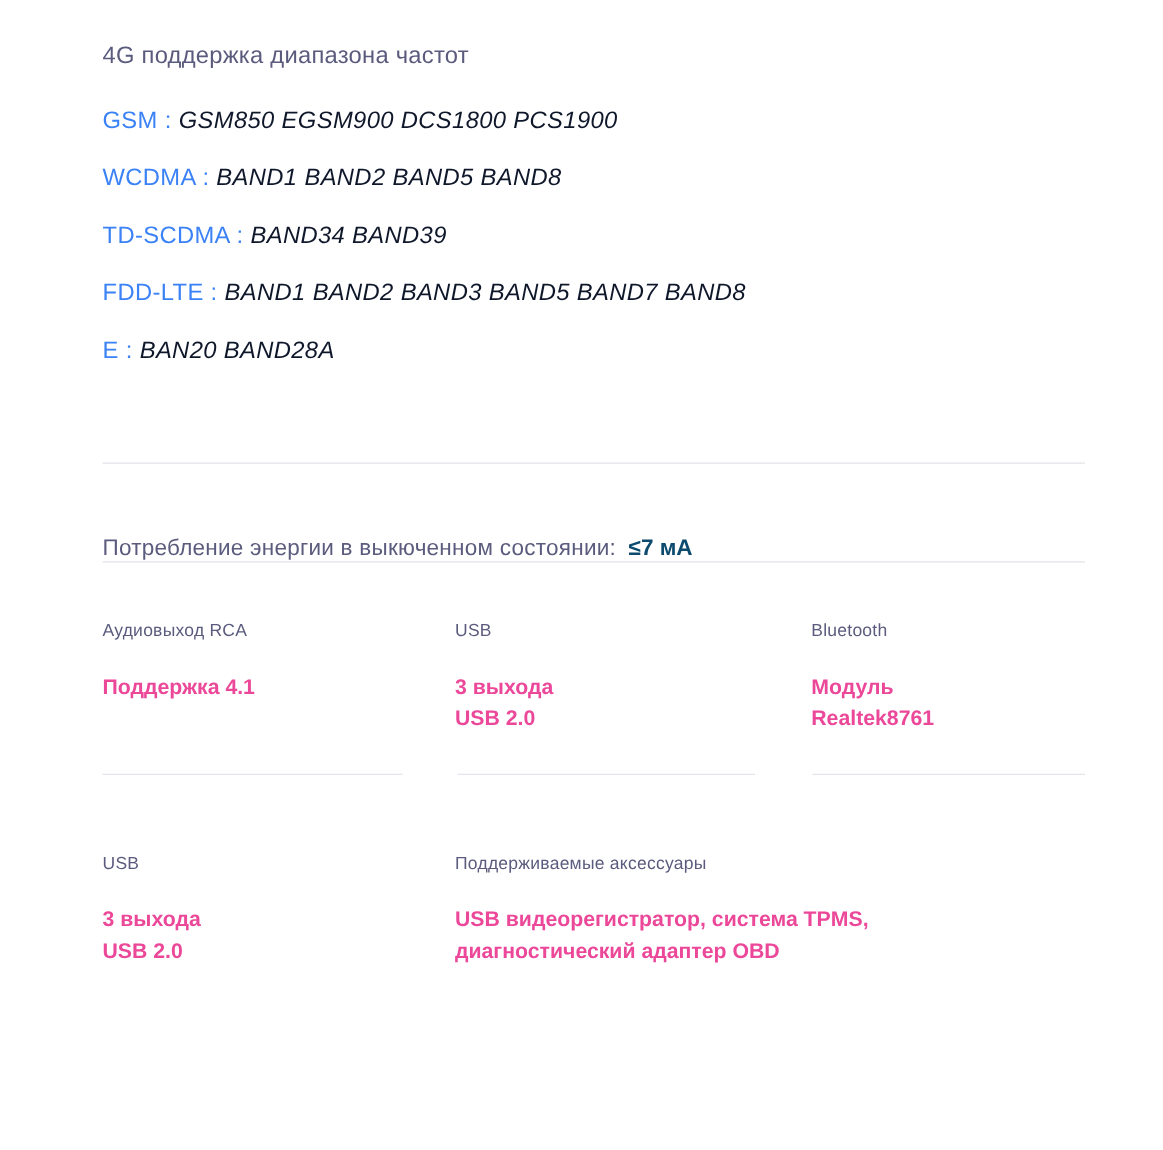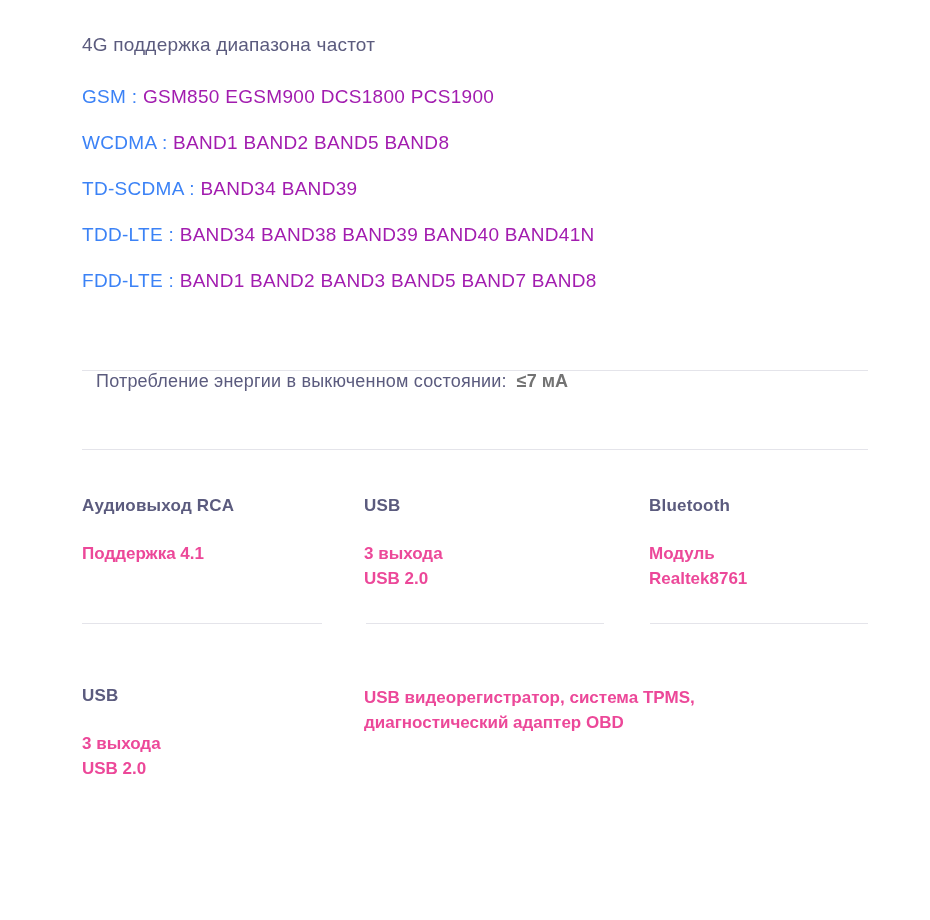--- a/index.html
+++ b/index.html
@@ -34,70 +34,69 @@
     font-size: 19px;
     color: #3a3a5c;
     letter-spacing: 0.3px;
     margin: 0 0 24px 0;
     white-space: nowrap;
   }
   .band-label {
     color: #3b82f6;
   }
   .band-values {
-    color: #a21caf;
+    color: #0f172a;
+    font-style: italic;
   }
 
   
   .rule {
     height: 1px;
     background: #e4e4ea;
     border: 0;
     margin: 0;
   }
   .rule-full {
     width: 786px;
   }
 
   
   .power-row {
     display: flex;
-    align-items: flex-start;
+    align-items: flex-end;
     height: 78px;
-    margin-left: 14px;
   }
   .power-label {
     font-size: 18px;
     color: #5b5b7e;
     letter-spacing: 0.2px;
   }
   .power-value {
     font-size: 18px;
-    color: #737373;
+    color: #0c4a6e;
     font-weight: 700;
     margin-left: 10px;
   }
 
   
   .spec-grid {
     display: flex;
     padding-top: 46px;
   }
   .spec-col {
     box-sizing: border-box;
   }
   .col-1 { width: 282px; }
   .col-2 { width: 285px; }
   .col-3 { width: 219px; }
   .spec-head {
-    font-size: 17px;
+    font-size: 14px;
     color: #5b5b7e;
     letter-spacing: 0.2px;
     margin-bottom: 26px;
-    font-weight: bold;
   }
   .spec-body {
     font-size: 17px;
     font-weight: 700;
     color: #ec4899;
     line-height: 1.45;
   }
 
   .mid-rules {
     display: flex;
@@ -132,26 +131,26 @@
     </div>
     <div class="band-line">
       <span class="band-label">WCDMA :</span>
       <span class="band-values">BAND1  BAND2  BAND5  BAND8</span>
     </div>
     <div class="band-line">
       <span class="band-label">TD-SCDMA :</span>
       <span class="band-values">BAND34  BAND39</span>
     </div>
     <div class="band-line">
-      <span class="band-label">TDD-LTE :</span>
-      <span class="band-values">BAND34  BAND38  BAND39  BAND40  BAND41N</span>
-    </div>
-    <div class="band-line">
       <span class="band-label">FDD-LTE :</span>
       <span class="band-values">BAND1  BAND2  BAND3  BAND5  BAND7  BAND8</span>
+    </div>
+    <div class="band-line">
+      <span class="band-label">E :</span>
+      <span class="band-values">BAN20  BAND28A</span>
     </div>
   </div>
 
   <div style="height:54px"></div>
   <div class="rule rule-full"></div>
 
   <div class="power-row">
     <span class="power-label">Потребление энергии в выкюченном состоянии:</span>
     <span class="power-value">≤7 мА</span>
   </div>
@@ -189,20 +188,21 @@
 
   <div class="spec-grid-2">
     <div class="spec-col b-col-1">
       <div class="spec-head">USB</div>
       <div class="spec-body">
         <div>3 выхода</div>
         <div>USB 2.0</div>
       </div>
     </div>
     <div class="spec-col b-col-2">
+      <div class="spec-head">Поддерживаемые аксессуары</div>
       <div class="spec-body">
         <div>USB видеорегистратор, система TPMS,</div>
         <div>диагностический адаптер OBD</div>
       </div>
     </div>
   </div>
 
 </div>
 
 </body></html>

